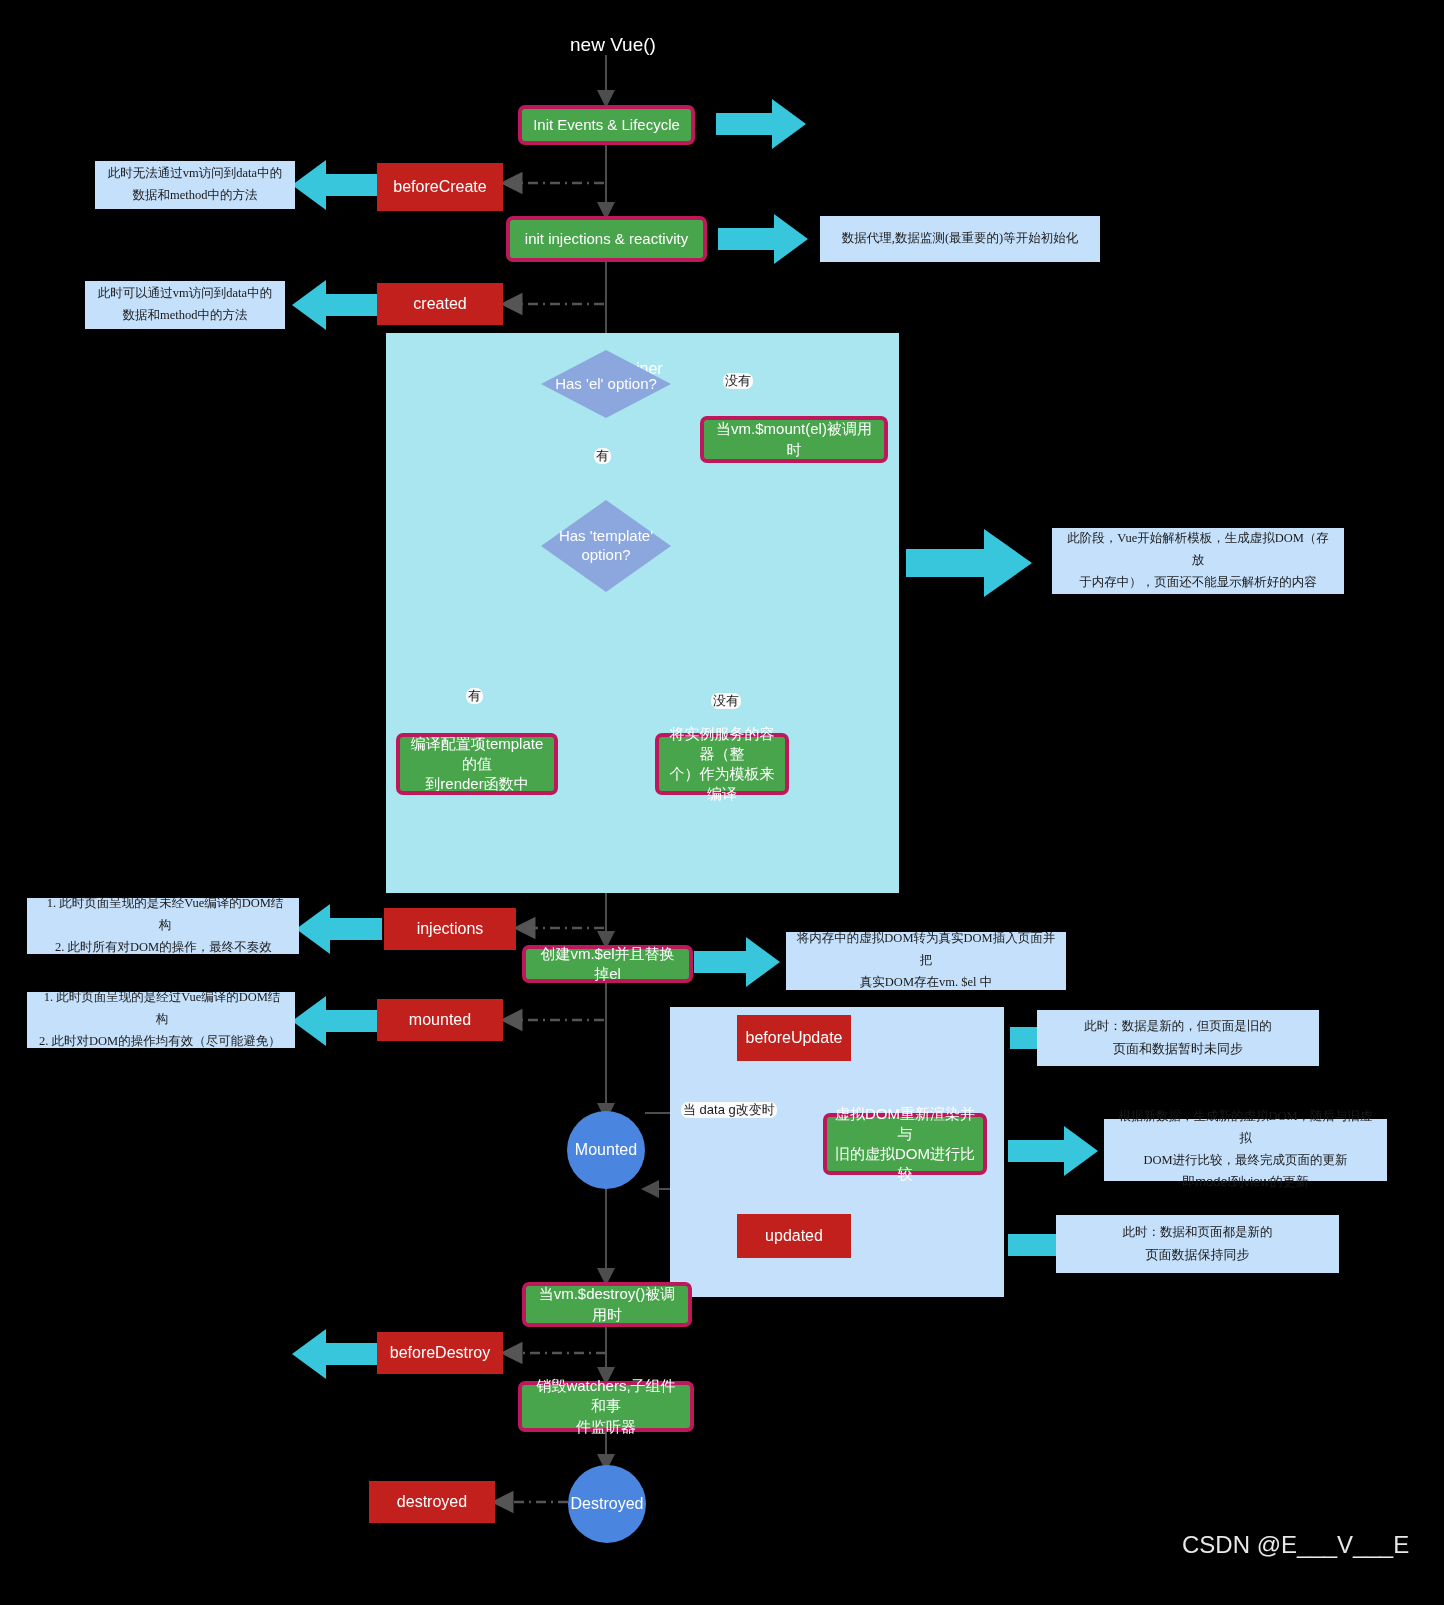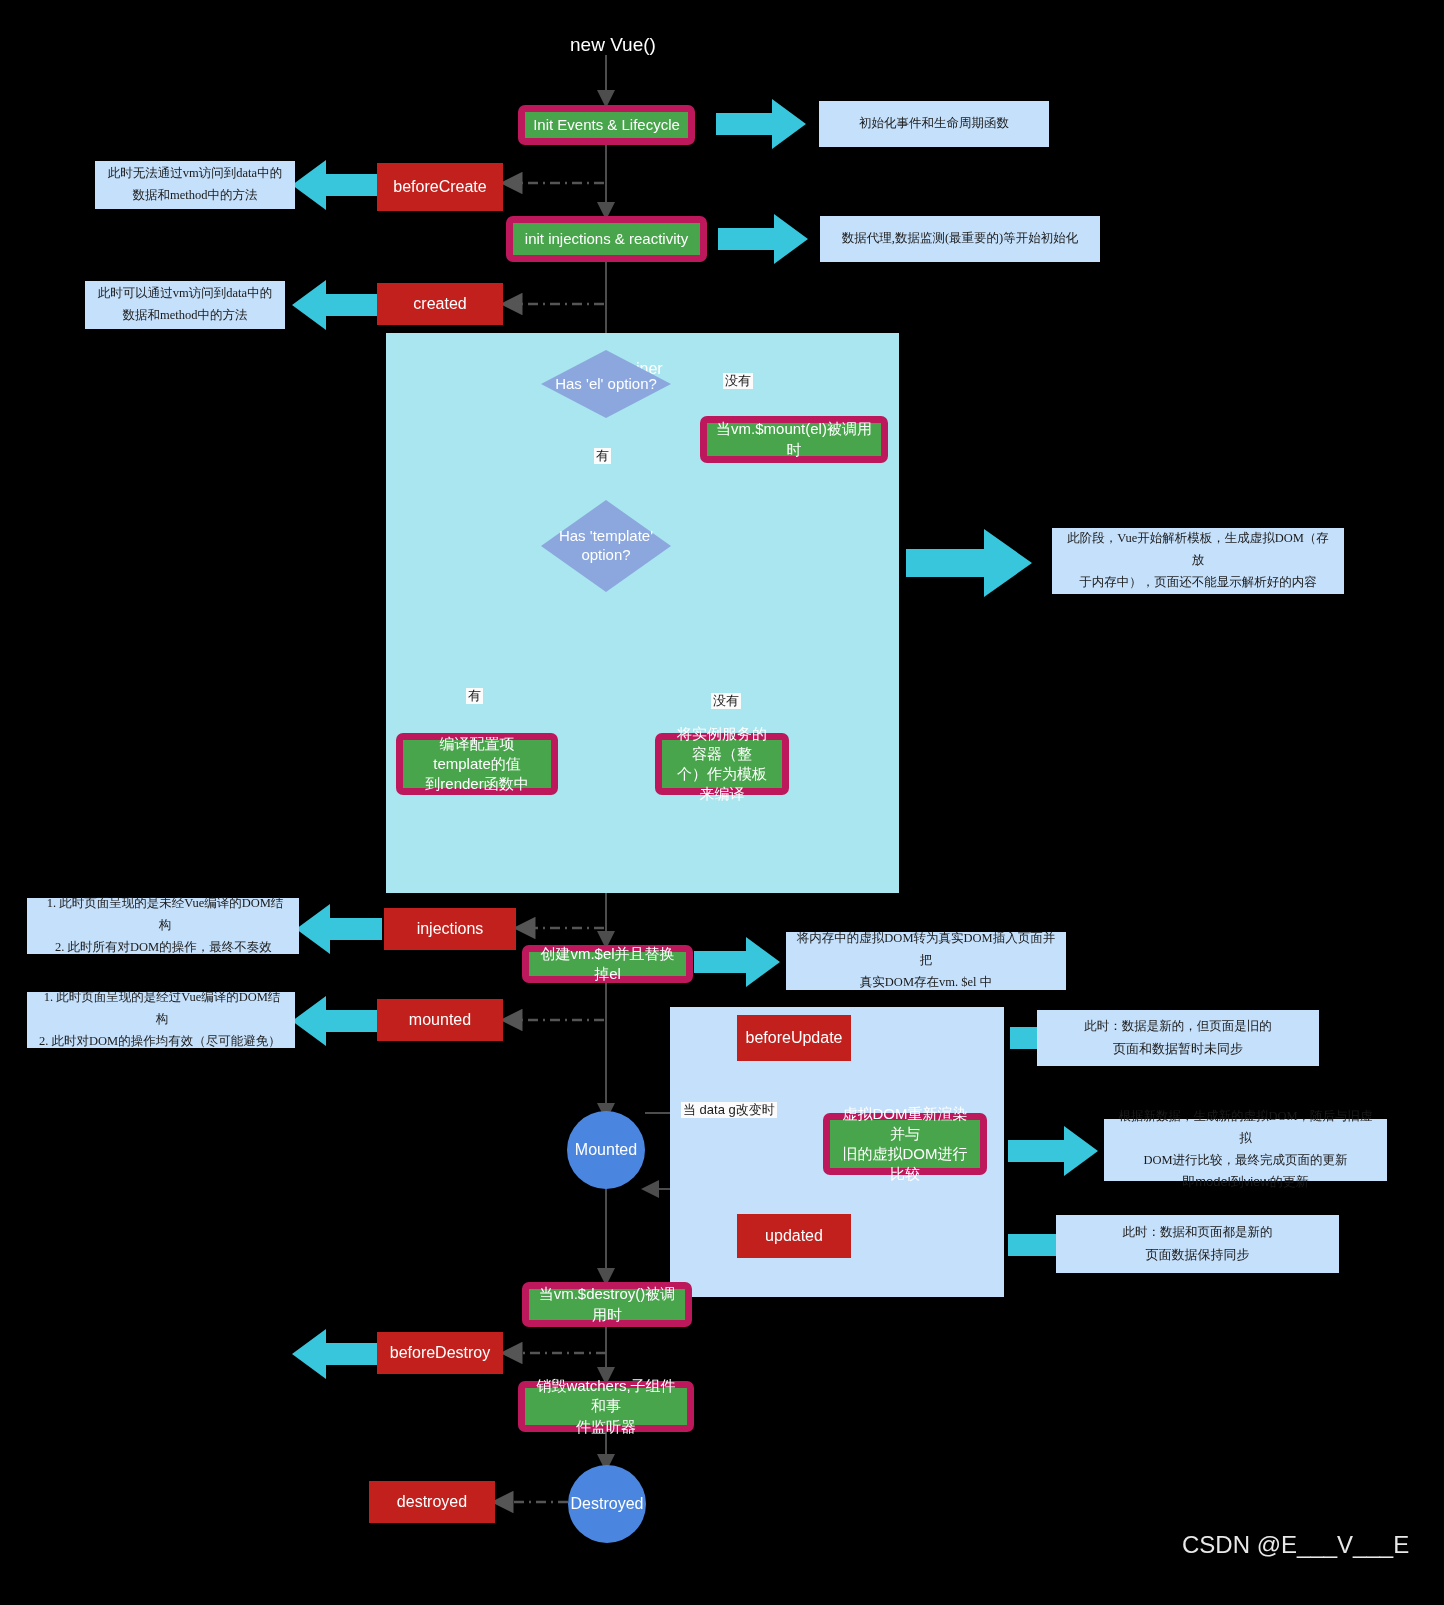--- a/index.html
+++ b/index.html
@@ -5,21 +5,21 @@
   html,body{margin:0;padding:0;background:#000;}
   body{
     font-family:"Liberation Sans","DejaVu Sans",sans-serif;
     width:1444px;height:1605px;position:relative;overflow:hidden;
   }
   #stage{position:absolute;left:0;top:0;width:1444px;height:1605px;}
   .node{position:absolute;box-sizing:border-box;display:flex;align-items:center;justify-content:center;text-align:center;}
 
   
   .green{
-    background:#49a54c;border:7px solid #be185d;border-radius:7px;
+    background:#49a54c;border:4px solid #be185d;border-radius:7px;
     color:#ffffff;font-size:15px;line-height:1.35;padding:4px 8px;
   }
   
   .red{
     background:#c1201c;color:#ffffff;font-size:16px;line-height:1.3;
   }
   
   .circle{
     background:#4a86e0;border-radius:50%;color:#ffffff;font-size:16px;
   }
@@ -41,21 +41,21 @@
     padding:6px 10px;
   }
   .note .l2{display:block;}
   
   .panel-cyan{background:#aae6ef;}
   .panel-lblue{background:#c5e0fb;}
 
   
   .elabel{
     position:absolute;background:#fbfbfb;color:#1a1a1a;font-size:13px;
-    padding:0 2px;line-height:1.2;z-index:6;white-space:nowrap;
+    padding:0 2px;line-height:1.2;z-index:6;white-space:nowrap;border-radius:7px;
   }
   
   .plain{position:absolute;color:#ffffff;font-size:19px;white-space:nowrap;}
   .watermark{position:absolute;color:#e8e8e8;font-size:24px;white-space:nowrap;}
   .ghost{position:absolute;color:#ffffff;font-size:16px;white-space:nowrap;z-index:1;}
 
   svg.wires{position:absolute;left:0;top:0;width:1444px;height:1605px;pointer-events:none;}
   svg.arrows-big{position:absolute;left:0;top:0;width:1444px;height:1605px;pointer-events:none;}
 </style>
 </head>
@@ -224,23 +224,20 @@
   <div class="node circle" style="left:568px;top:1465px;width:78px;height:78px;">
     <span>Destroyed</span>
   </div>
 
   <div class="elabel" style="left:723px;top:373px;">没有</div>
   <div class="elabel" style="left:594px;top:448px;">有</div>
   <div class="elabel" style="left:466px;top:688px;">有</div>
   <div class="elabel" style="left:711px;top:693px;">没有</div>
   <div class="elabel" style="left:681px;top:1102px;">当 data g改变时</div>
 
-  <div class="node note" style="left:819px;top:101px;width:230px;height:46px;">
-    <span>初始化事件和生命周期函数</span>
-  </div>
 
   <div class="node note" style="left:95px;top:161px;width:200px;height:48px;flex-direction:column;">
     <span>此时无法通过vm访问到data中的</span>
     <span>数据和method中的方法</span>
   </div>
 
   <div class="node note" style="left:820px;top:216px;width:280px;height:46px;">
     <span>数据代理,数据监测(最重要的)等开始初始化</span>
   </div>
 

